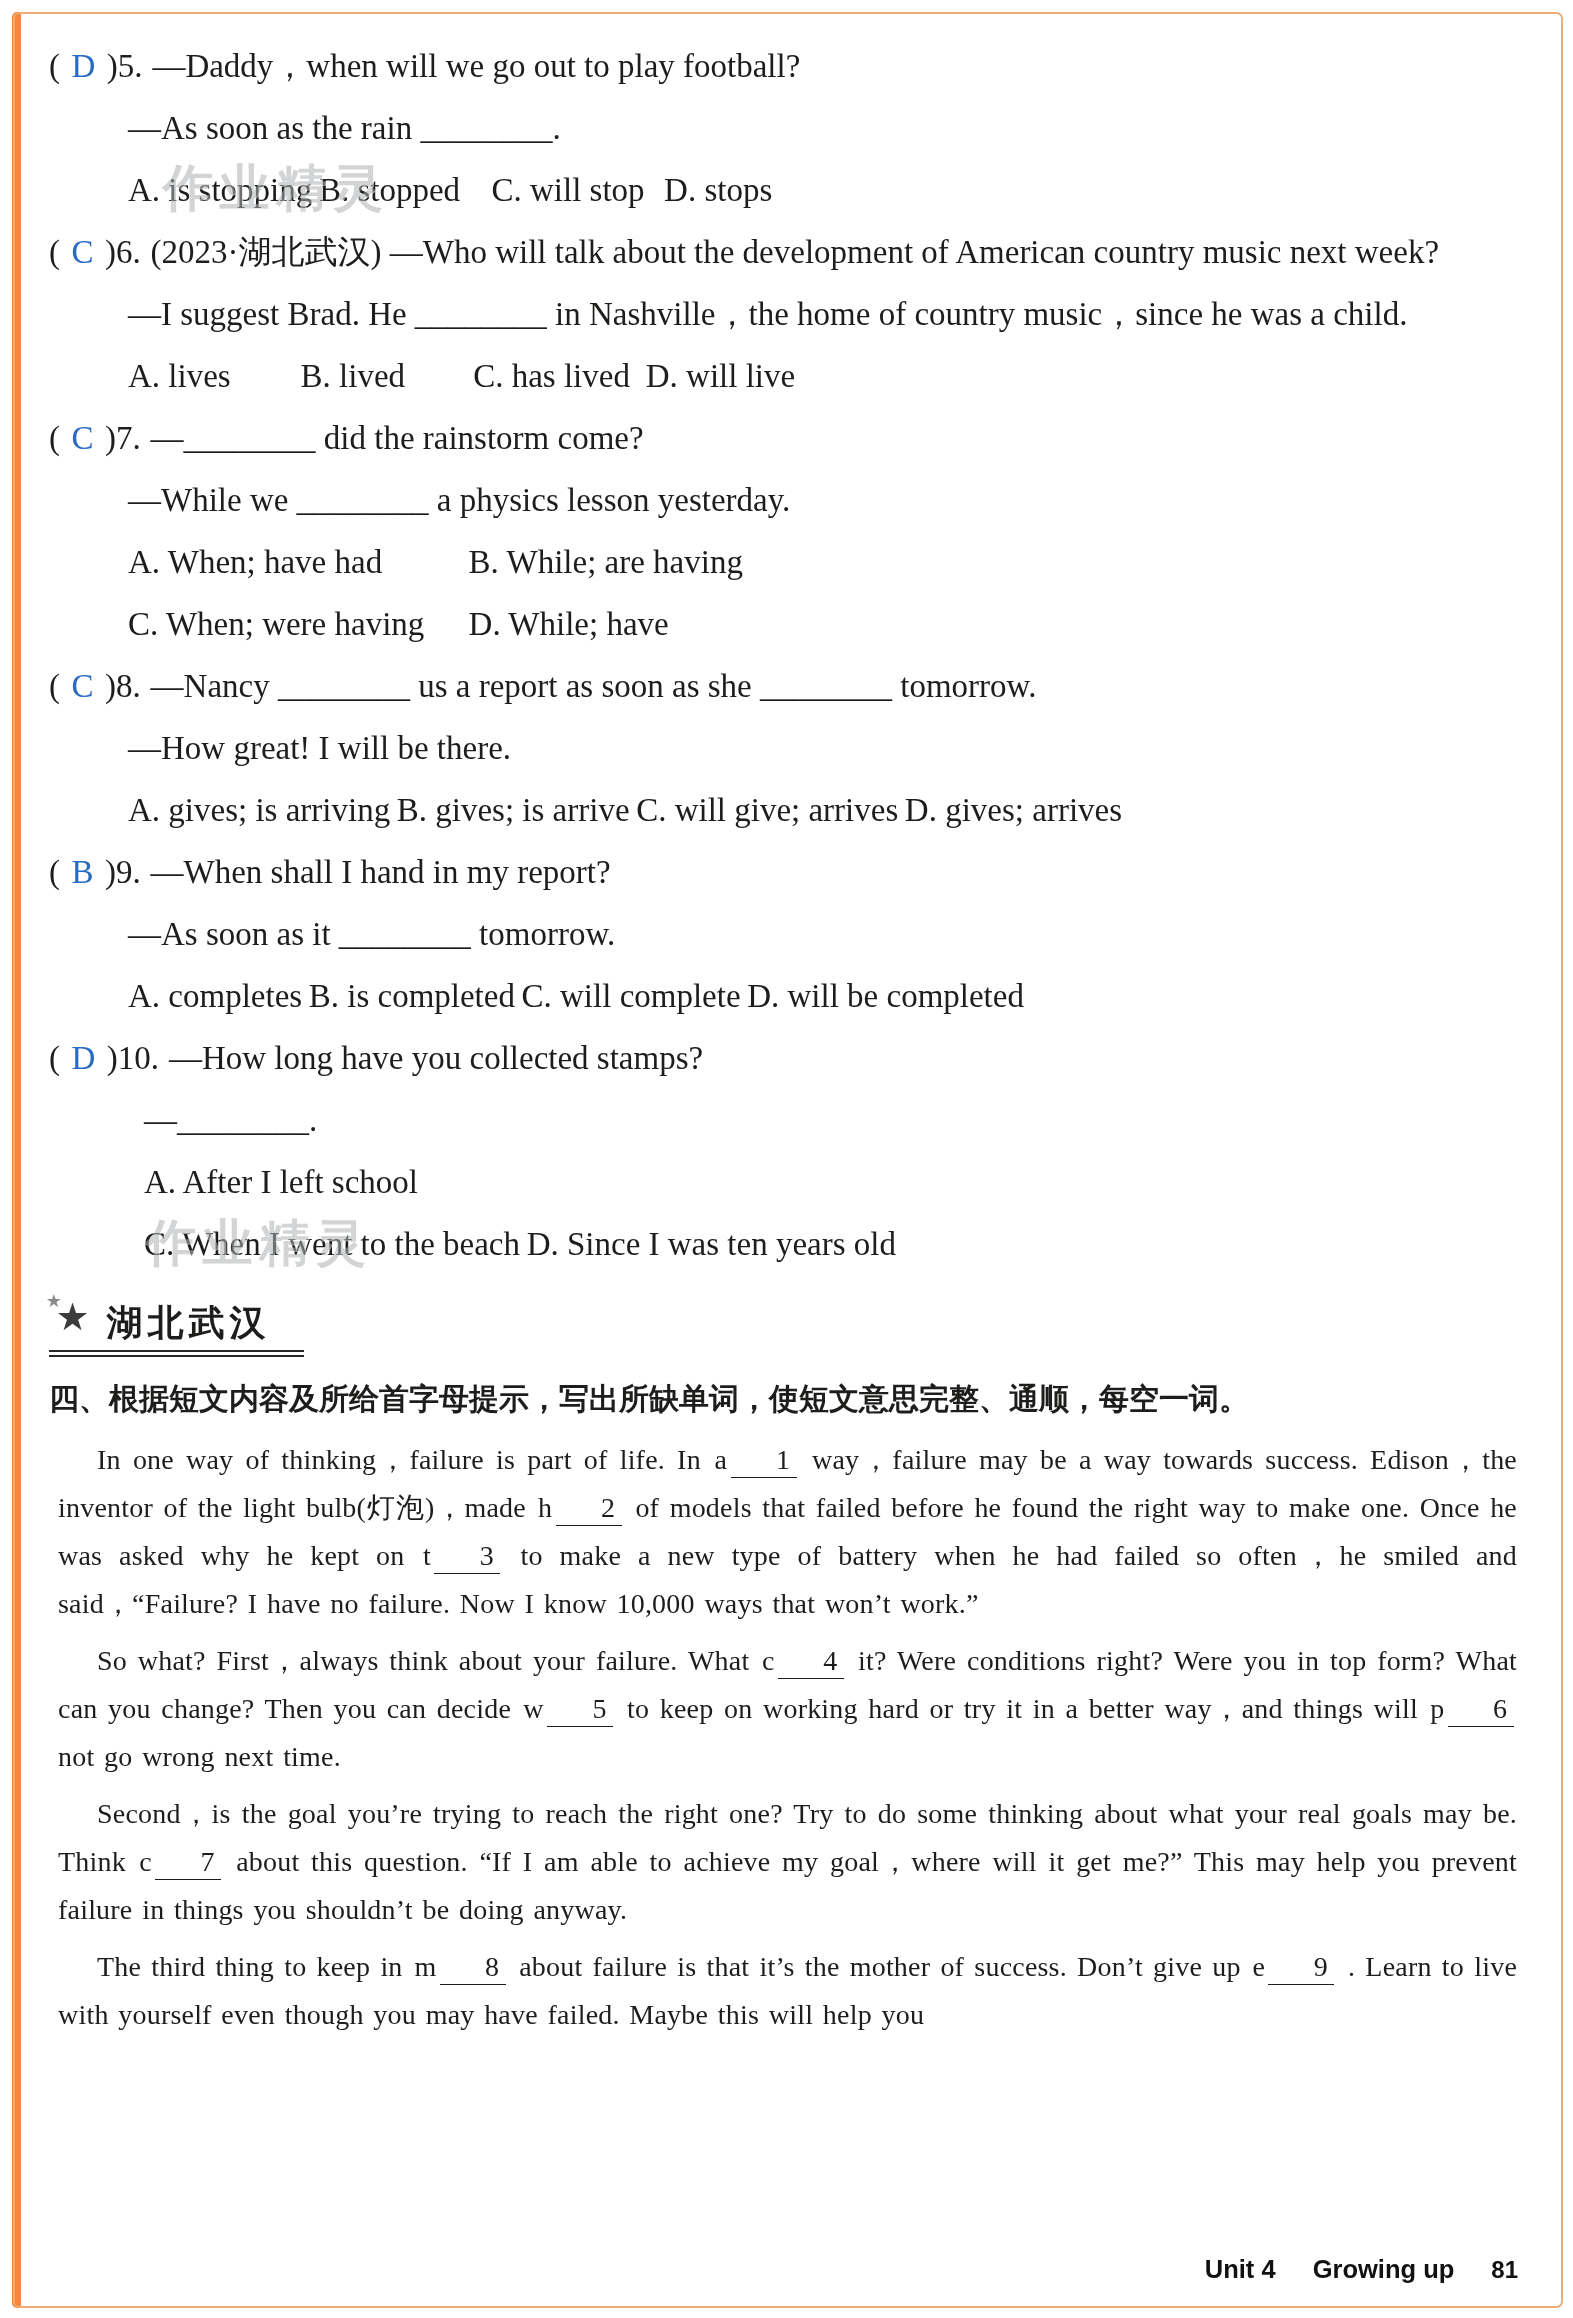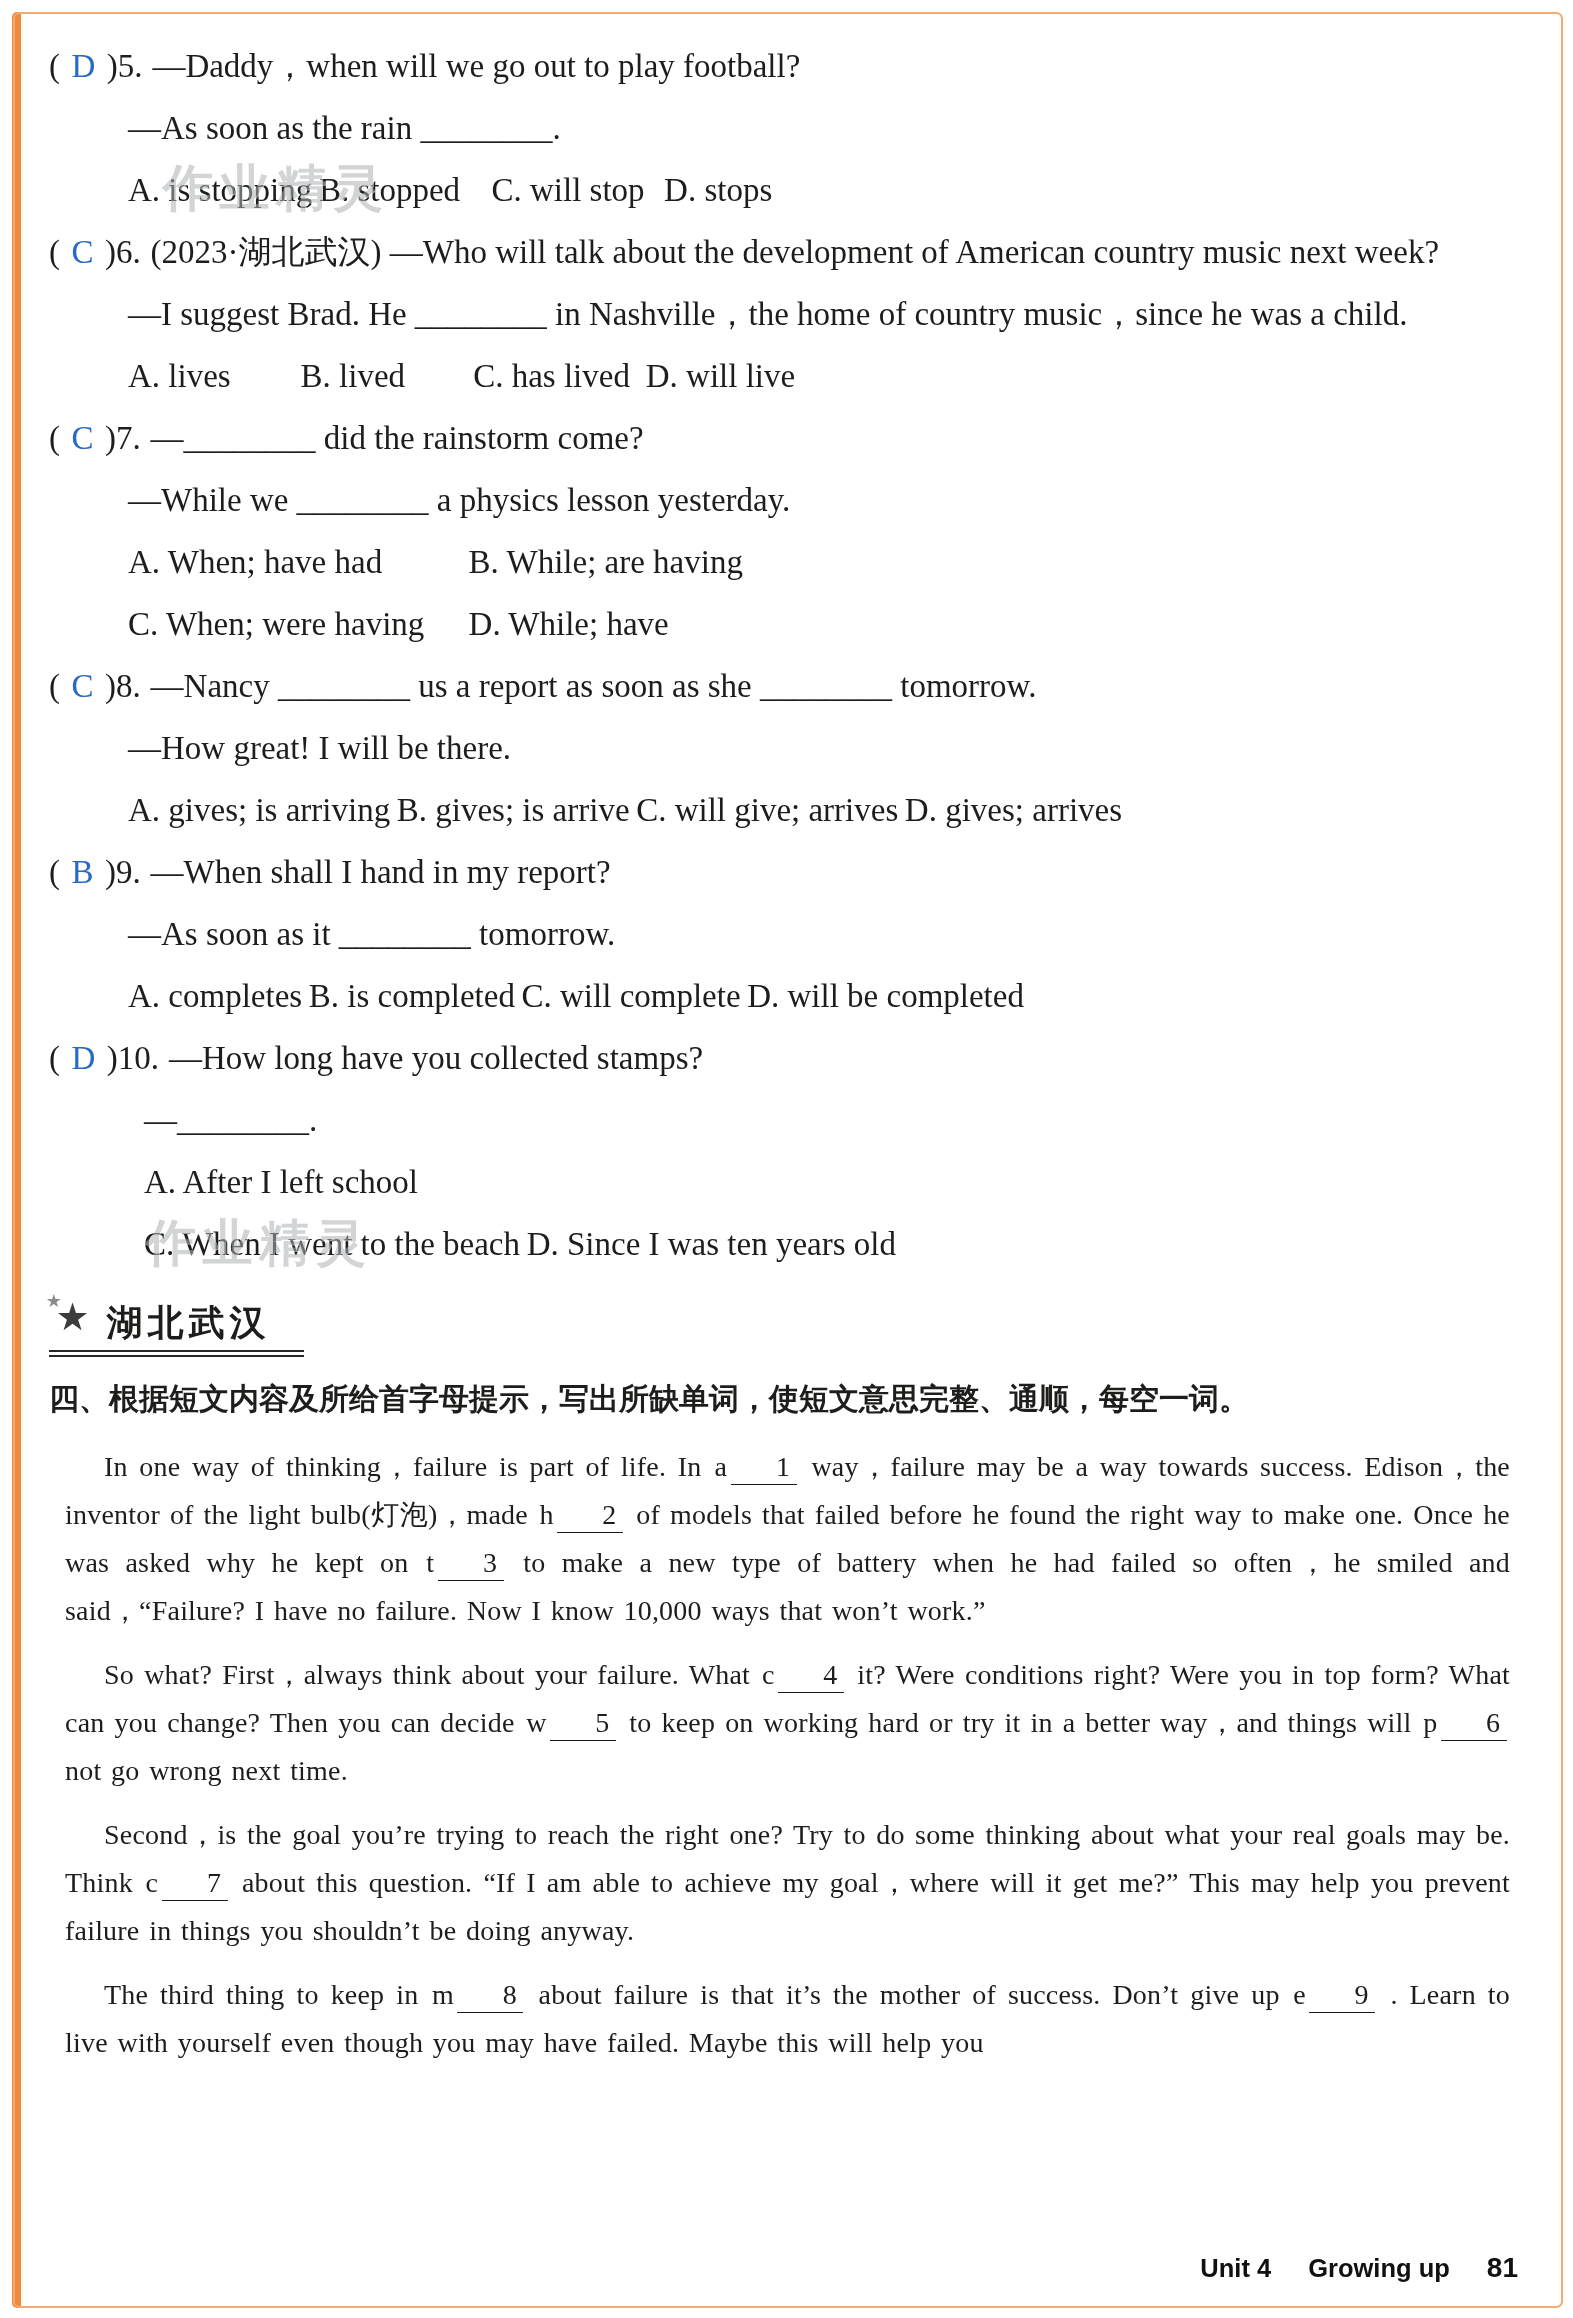--- a/index.html
+++ b/index.html
@@ -55,37 +55,37 @@
     font-family:"Liberation Sans","DejaVu Sans",sans-serif;
     font-size:36px; font-weight:bold; letter-spacing:5px; line-height:1.1;
   }
 
   
   .instruction {
     font-size:30px; font-weight:bold; line-height:56px; margin:11.5px 0 8.2px 0;
   }
   .passage { margin-top:3.3px; }
   .para {
-    margin:16px; font-size:28px; line-height:48px; text-align:justify;
+    margin:9px; font-size:28px; line-height:48px; text-align:justify;
     text-indent:39px; word-spacing:2.5px; letter-spacing:0.2px;
   }
   .cloze { white-space:nowrap; }
   .cloze .hint { margin:0 3.3px 0 1.6px; }
   .cloze .bnum {
     display:inline-block; min-width:66px; text-align:center;
     border-bottom:1.6px solid #1d1d1b; line-height:1.15; margin-right:3.3px;
   }
 
   
   .footer {
     position:absolute; right:56px; bottom:35px; z-index:2;
     font-family:Liberation Sans, sans-serif; font-weight:bold;
     font-size:25.5px; display:flex; align-items:baseline; gap:37px; color:#111;
   }
-  .footer .page-num { font-size:28px; }
+  .footer .page-num { font-size:24px; }
 </style>
 </head>
 <body>
 
 <div class="sheet">
   <div class="left-stripe"></div>
   <div class="frame"></div>
 
   <div class="watermark wm1">作业精灵</div>
   <div class="watermark wm2">作业精灵</div>

